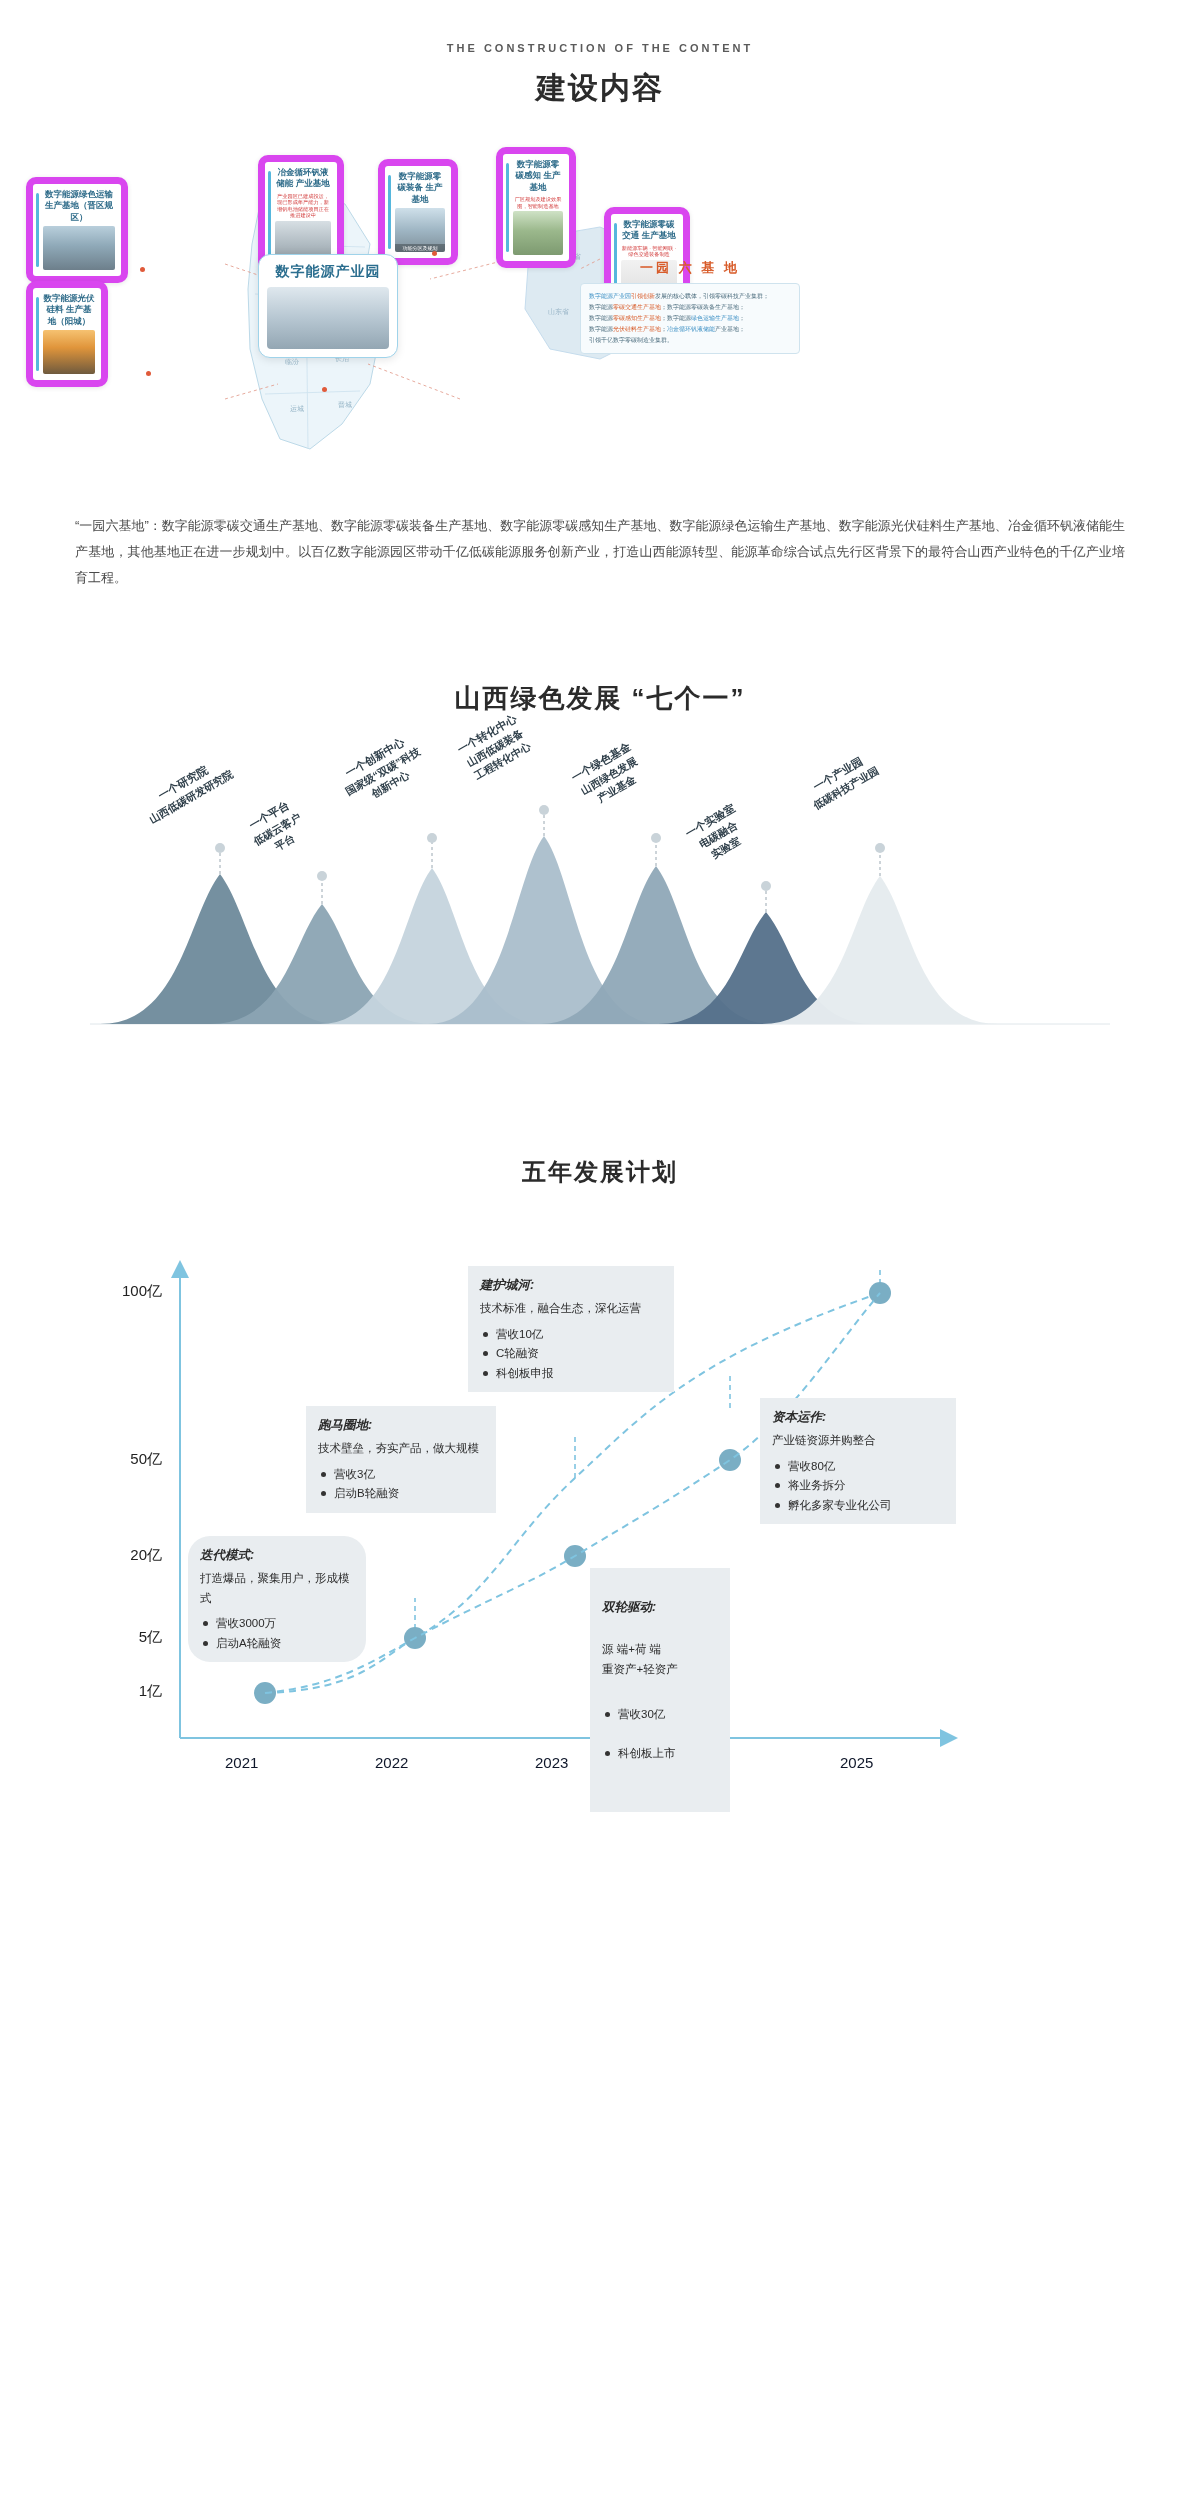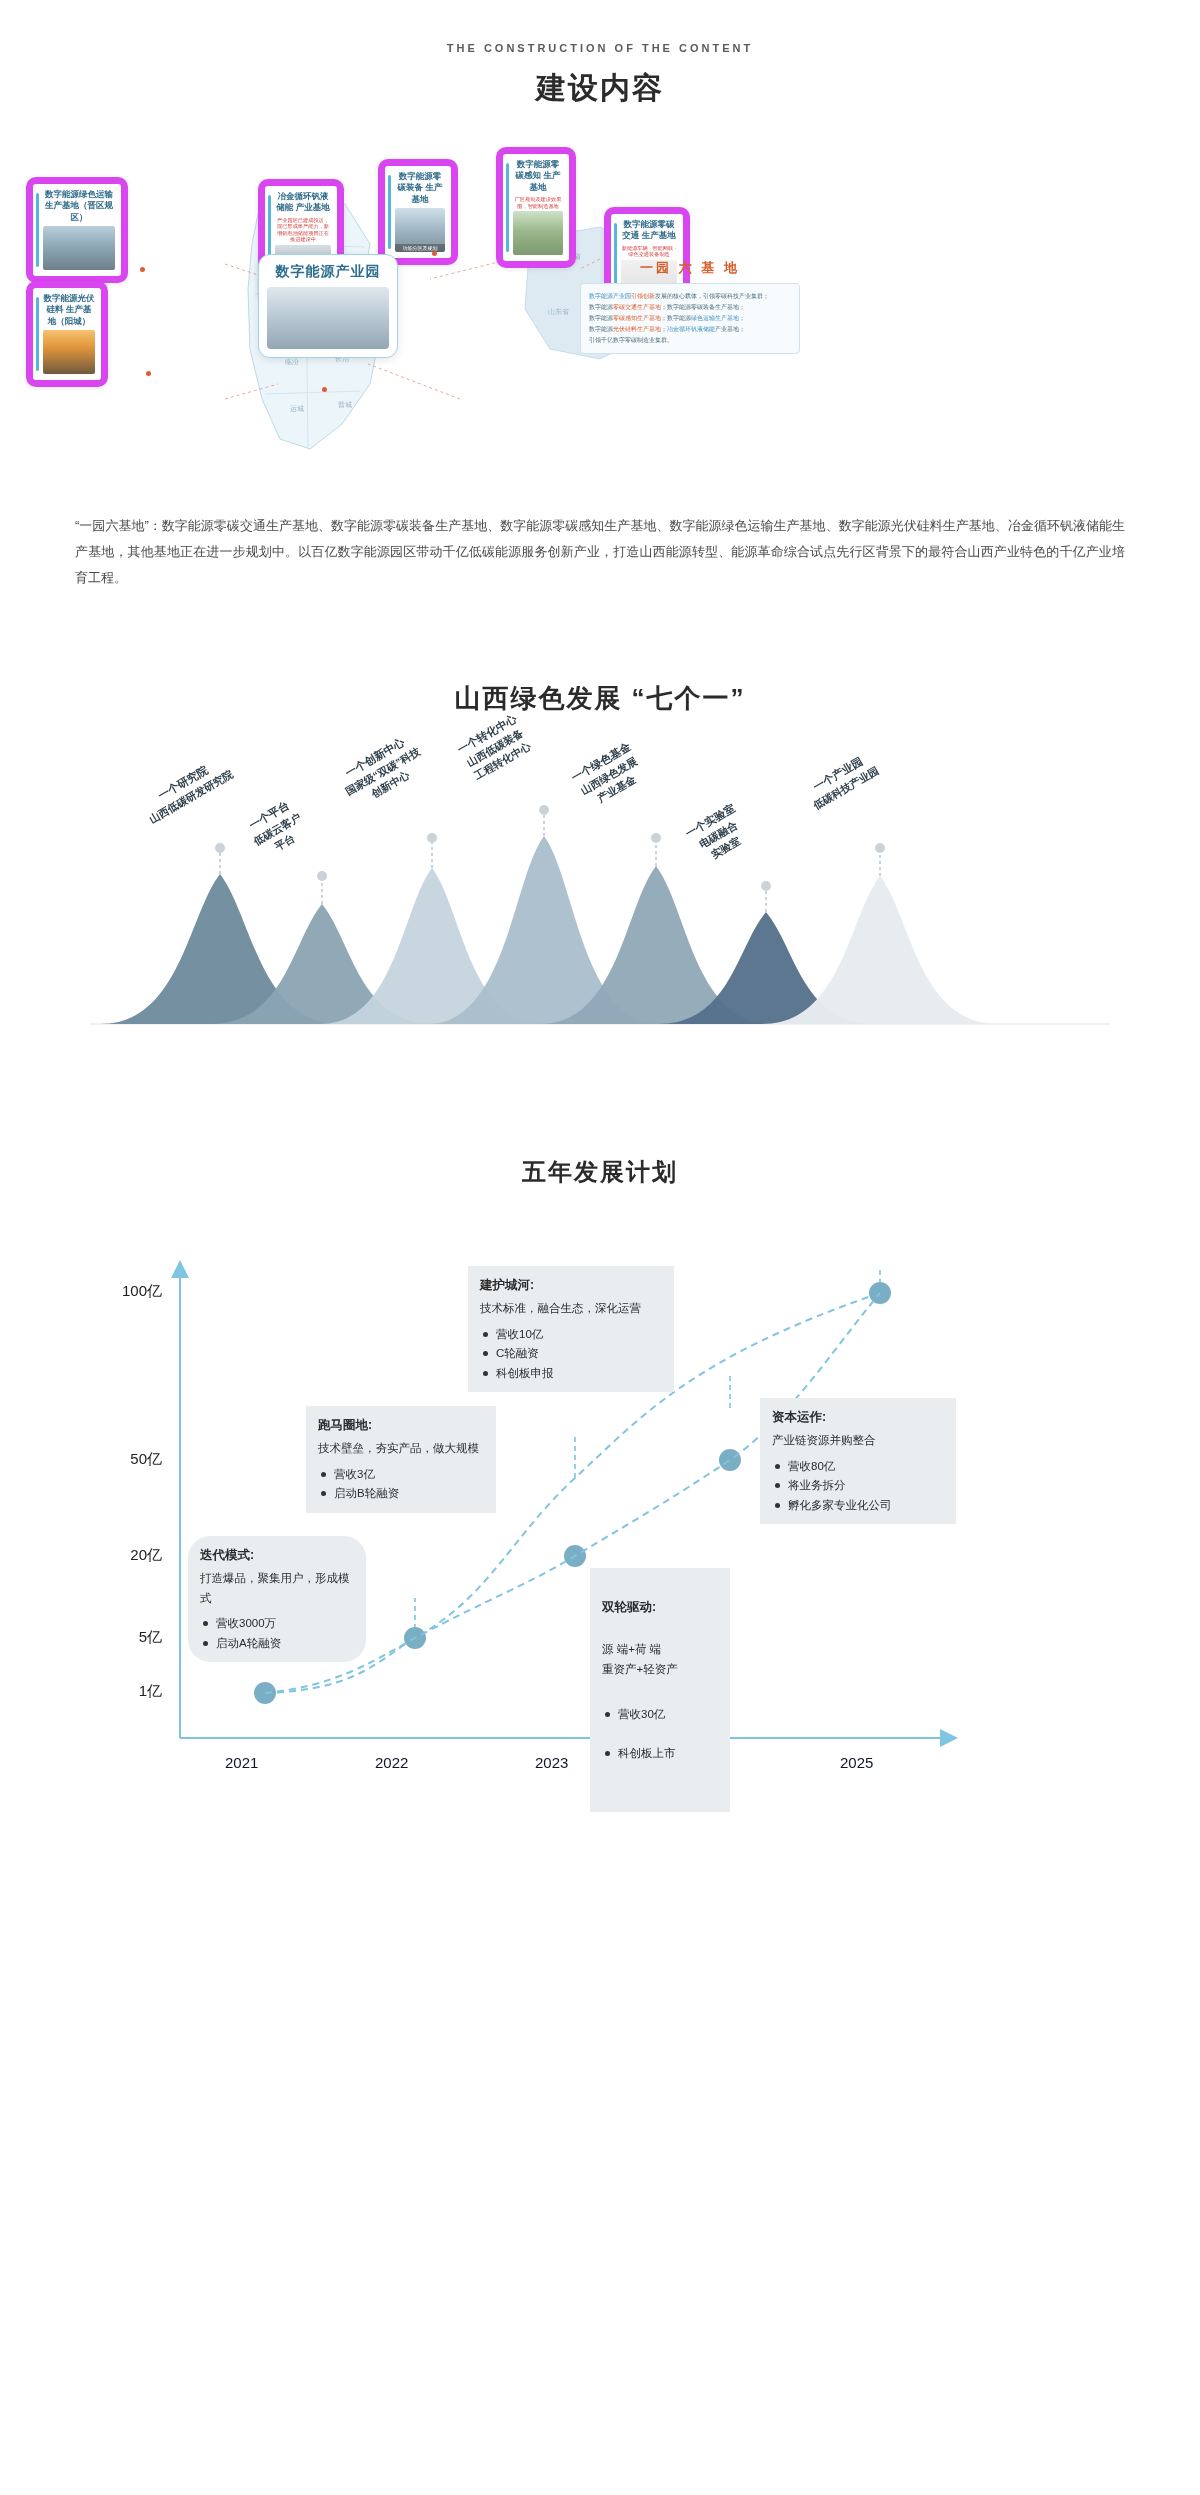--- a/index.html
+++ b/index.html
@@ -218,20 +218,21 @@
     padding:9px 12px;
     font-size:11.5px;
     line-height:1.7;
     color:#2b2b2b;
   }
   .anno .h {
     font-weight:700;
     font-size:12.5px;
     display:block;
     margin-bottom:3px;
+    font-style:italic;
   }
   .anno ul { margin:6px 0 0 0; padding-left:14px; list-style:none; }
   .anno li { position:relative; padding-left:2px; }
   .anno li:before {
     content:"";
     position:absolute;
     left:-11px; top:7px;
     width:5px; height:5px;
     border-radius:50%;
     background:#333;
@@ -299,21 +300,21 @@
 生产基地（晋区规区）</div>
         <div class="thumb t-plant"></div>
       </div>
 
       <div class="card" style="left:26px; top:142px; width:82px;">
         <div class="ttl">数字能源光伏硅料
 生产基地（阳城）</div>
         <div class="thumb t-solar"></div>
       </div>
 
-      <div class="card" style="left:258px; top:16px; width:86px;margin-top:24px;">
+      <div class="card" style="left:258px; top:16px; width:86px;">
         <div class="ttl">冶金循环钒液储能
 产业基地</div>
         <div class="card-note">产业园区已建成投运，现已形成年产能力，新增钒电池储能项目正在推进建设中</div>
         <div class="thumb t-bldg"></div>
       </div>
 
       <div class="card" style="left:378px; top:20px; width:80px;">
         <div class="ttl">数字能源零碳装备
 生产基地</div>
         <div class="thumb t-factory">

